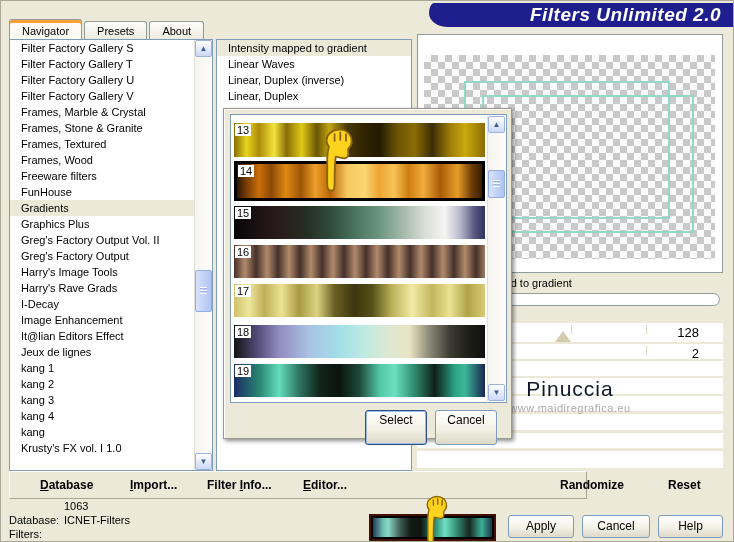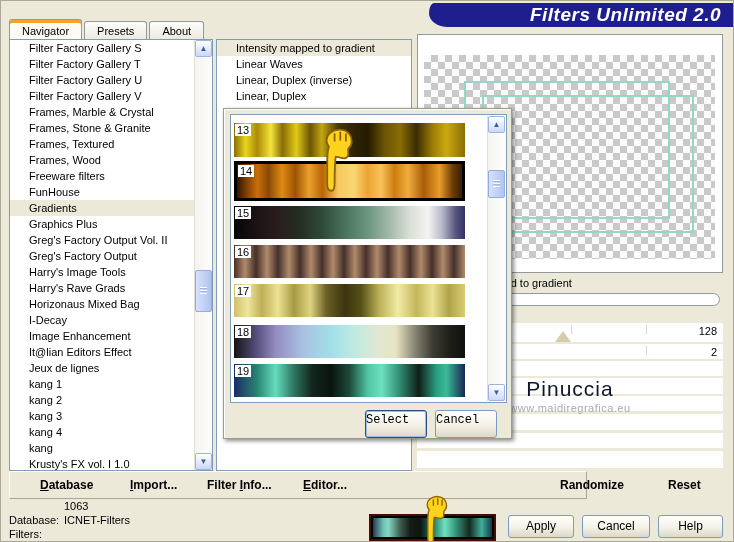--- a/index.html
+++ b/index.html
@@ -13,21 +13,21 @@
   
   .tabs{position:absolute;left:8px;top:13px;height:25px;display:flex;align-items:flex-end;}
   .tab{position:relative;font-size:11px;color:#000;padding:3px 12px 2px;margin-right:2px;
     background:linear-gradient(#FDFDFA,#ECEAE0);border:1px solid #919B9C;border-bottom:none;
     border-radius:3px 3px 0 0;}
   .tab.active{background:#FCFBF4;padding-top:5px;box-shadow:inset 0 3px 0 #F8A038;z-index:2;}
   
   .list-panel{position:absolute;background:#fff;border:1px solid #7F9DB9;box-sizing:border-box;overflow:hidden;}
   #nav-panel{left:8px;top:38px;width:204px;height:432px;}
   #filter-panel{left:215px;top:38px;width:196px;height:432px;}
-  .li{height:16px;line-height:16px;font-size:11px;padding-left:19px;white-space:nowrap;color:#000;}
+  .li{height:16px;line-height:16px;font-size:11px;padding-left:11px;white-space:nowrap;color:#000;}
   .li.sel{background:#ECE9D8;}
   
   .scrollbar{position:absolute;top:0;right:0;bottom:0;width:17px;background:
     linear-gradient(90deg,#F5F4EF,#FDFDFB);border-left:1px solid #E2E0D4;}
   .sb-btn{position:absolute;left:0;width:17px;height:17px;box-sizing:border-box;
     background:linear-gradient(#FFFFFF,#CBD8F8);border:1px solid #9DB4E2;border-radius:2px;
     color:#3C5E98;font-size:8px;text-align:center;line-height:15px;}
   .sb-up{top:0;} .sb-down{bottom:0;}
   .sb-thumb{position:absolute;left:0;width:17px;box-sizing:border-box;
     background:linear-gradient(90deg,#D7E1FC,#AFC4F0);border:1px solid #94ACE0;border-radius:2px;}
@@ -41,21 +41,21 @@
                      linear-gradient(45deg,#C9C9C9 25%,transparent 25%,transparent 75%,#C9C9C9 75%);
     background-size:14px 14px;background-position:0 0,7px 7px;}
   .frame-rect{position:absolute;border:2px solid #93D8C6;box-sizing:border-box;}
   #frame1{left:40px;top:26px;width:206px;height:138px;}
   #frame2{left:58px;top:40px;width:212px;height:138px;}
   
   #param-label{position:absolute;left:432px;top:276px;font-size:11px;color:#000;}
   #progressbar{position:absolute;left:430px;top:292px;width:289px;height:13px;background:#fff;
     border:1px solid #919B9C;border-radius:7px;box-sizing:border-box;}
   .prow{position:absolute;left:416px;width:306px;background:#fff;}
-  .pval{position:absolute;right:6px;top:2px;font-size:11px;color:#000;}
+  .pval{position:absolute;right:24px;top:2px;font-size:13px;color:#000;}
   .tick{position:absolute;top:2px;width:1px;height:9px;background:#DDD9C6;}
   .thumb-tri{position:absolute;left:138px;bottom:0;width:0;height:0;
     border-left:8px solid transparent;border-right:8px solid transparent;border-bottom:11px solid #D5CCAC;}
   #watermark{position:absolute;left:416px;top:376px;width:306px;text-align:center;
     font-size:21px;color:#0f172a;letter-spacing:1px;}
   #watermark-url{position:absolute;left:416px;top:401px;width:306px;text-align:center;
     font-size:11px;color:#ABABAB;letter-spacing:.5px;}
   
   #menubar{position:absolute;left:8px;top:470px;width:578px;height:28px;background:#ECE9D8;
     border:1px solid #FFFFFF;border-right-color:#A9A695;border-bottom-color:#A9A695;box-sizing:border-box;text-align:center;}
@@ -66,25 +66,25 @@
     border:2px solid #431006;box-shadow:inset 0 0 0 2px #000;}
   .xpbtn{position:absolute;height:23px;box-sizing:border-box;text-align:center;font-size:12px;color:#000;
     background:linear-gradient(#FFFFFF 0%,#F4F2E6 55%,#DDD8C8 100%);
     border:1px solid #7C9CBF;border-radius:3px;line-height:20px;font-family:"Liberation Sans",sans-serif;}
   
   #popup{position:absolute;left:222px;top:107px;width:289px;height:331px;background:#ECE9D8;
     border:1px solid #9C9A8A;box-shadow:inset 1px 1px 0 #fff,2px 2px 4px rgba(0,0,0,.45);
     box-sizing:border-box;z-index:10;}
   #grad-list{position:absolute;left:6px;top:5px;width:277px;height:289px;background:#fff;
     border:1px solid #7F9DB9;box-sizing:border-box;}
-  .swatch{position:absolute;left:3px;width:231px;box-sizing:border-box;text-align:center;}
+  .swatch{position:absolute;left:3px;width:251px;box-sizing:border-box;text-align:center;}
   .swatch.selected{border:3px solid #000;}
   .num{position:absolute;left:1px;top:1px;background:#fff;color:#000;font-size:11px;line-height:12px;padding:0 2px;}
-  .popup-btn{position:absolute;top:301px;height:28px;box-sizing:border-box;font-size:12px;
-    background:linear-gradient(#FFFFFF 0%,#F4F2E6 55%,#DDD8C8 100%);border:1px solid #7C9CBF;border-radius:3px;line-height:18px;font-family:Liberation Mono, monospace;}
+  .popup-btn{position:absolute;top:301px;height:35px;box-sizing:border-box;text-align:center;font-size:12px;
+    background:linear-gradient(#FFFFFF 0%,#F4F2E6 55%,#DDD8C8 100%);border:1px solid #7C9CBF;border-radius:3px;line-height:18px;}
   #select-btn{left:141px;width:62px;border:1px solid #2A4E88;box-shadow:0 0 0 1px #9CBEE4 inset;}
   #cancel-btn2{left:211px;width:62px;}
   .hand-cursor{position:absolute;z-index:20;pointer-events:none;}
 </style>
 </head>
 <body>
 
 <div class="window">
 
   <div class="banner" style="background: rgb(30, 30, 143);">
@@ -108,21 +108,20 @@
         <div class="li">Frames, Textured</div>
         <div class="li">Frames, Wood</div>
         <div class="li">Freeware filters</div>
         <div class="li">FunHouse</div>
         <div class="li sel">Gradients</div>
         <div class="li">Graphics Plus</div>
         <div class="li">Greg's Factory Output Vol. II</div>
         <div class="li">Greg's Factory Output</div>
         <div class="li">Harry's Image Tools</div>
         <div class="li">Harry's Rave Grads</div>
-        <div class="li">Horizonaus Mixed Bag</div>
         <div class="li">I-Decay</div>
         <div class="li">Image Enhancement</div>
         <div class="li">It@lian Editors Effect</div>
         <div class="li">Jeux de lignes</div>
         <div class="li">kang 1</div>
         <div class="li">kang 2</div>
         <div class="li">kang 3</div>
         <div class="li">kang 4</div>
         <div class="li">kang</div>
         <div class="li">Krusty's FX vol. I 1.0</div>

